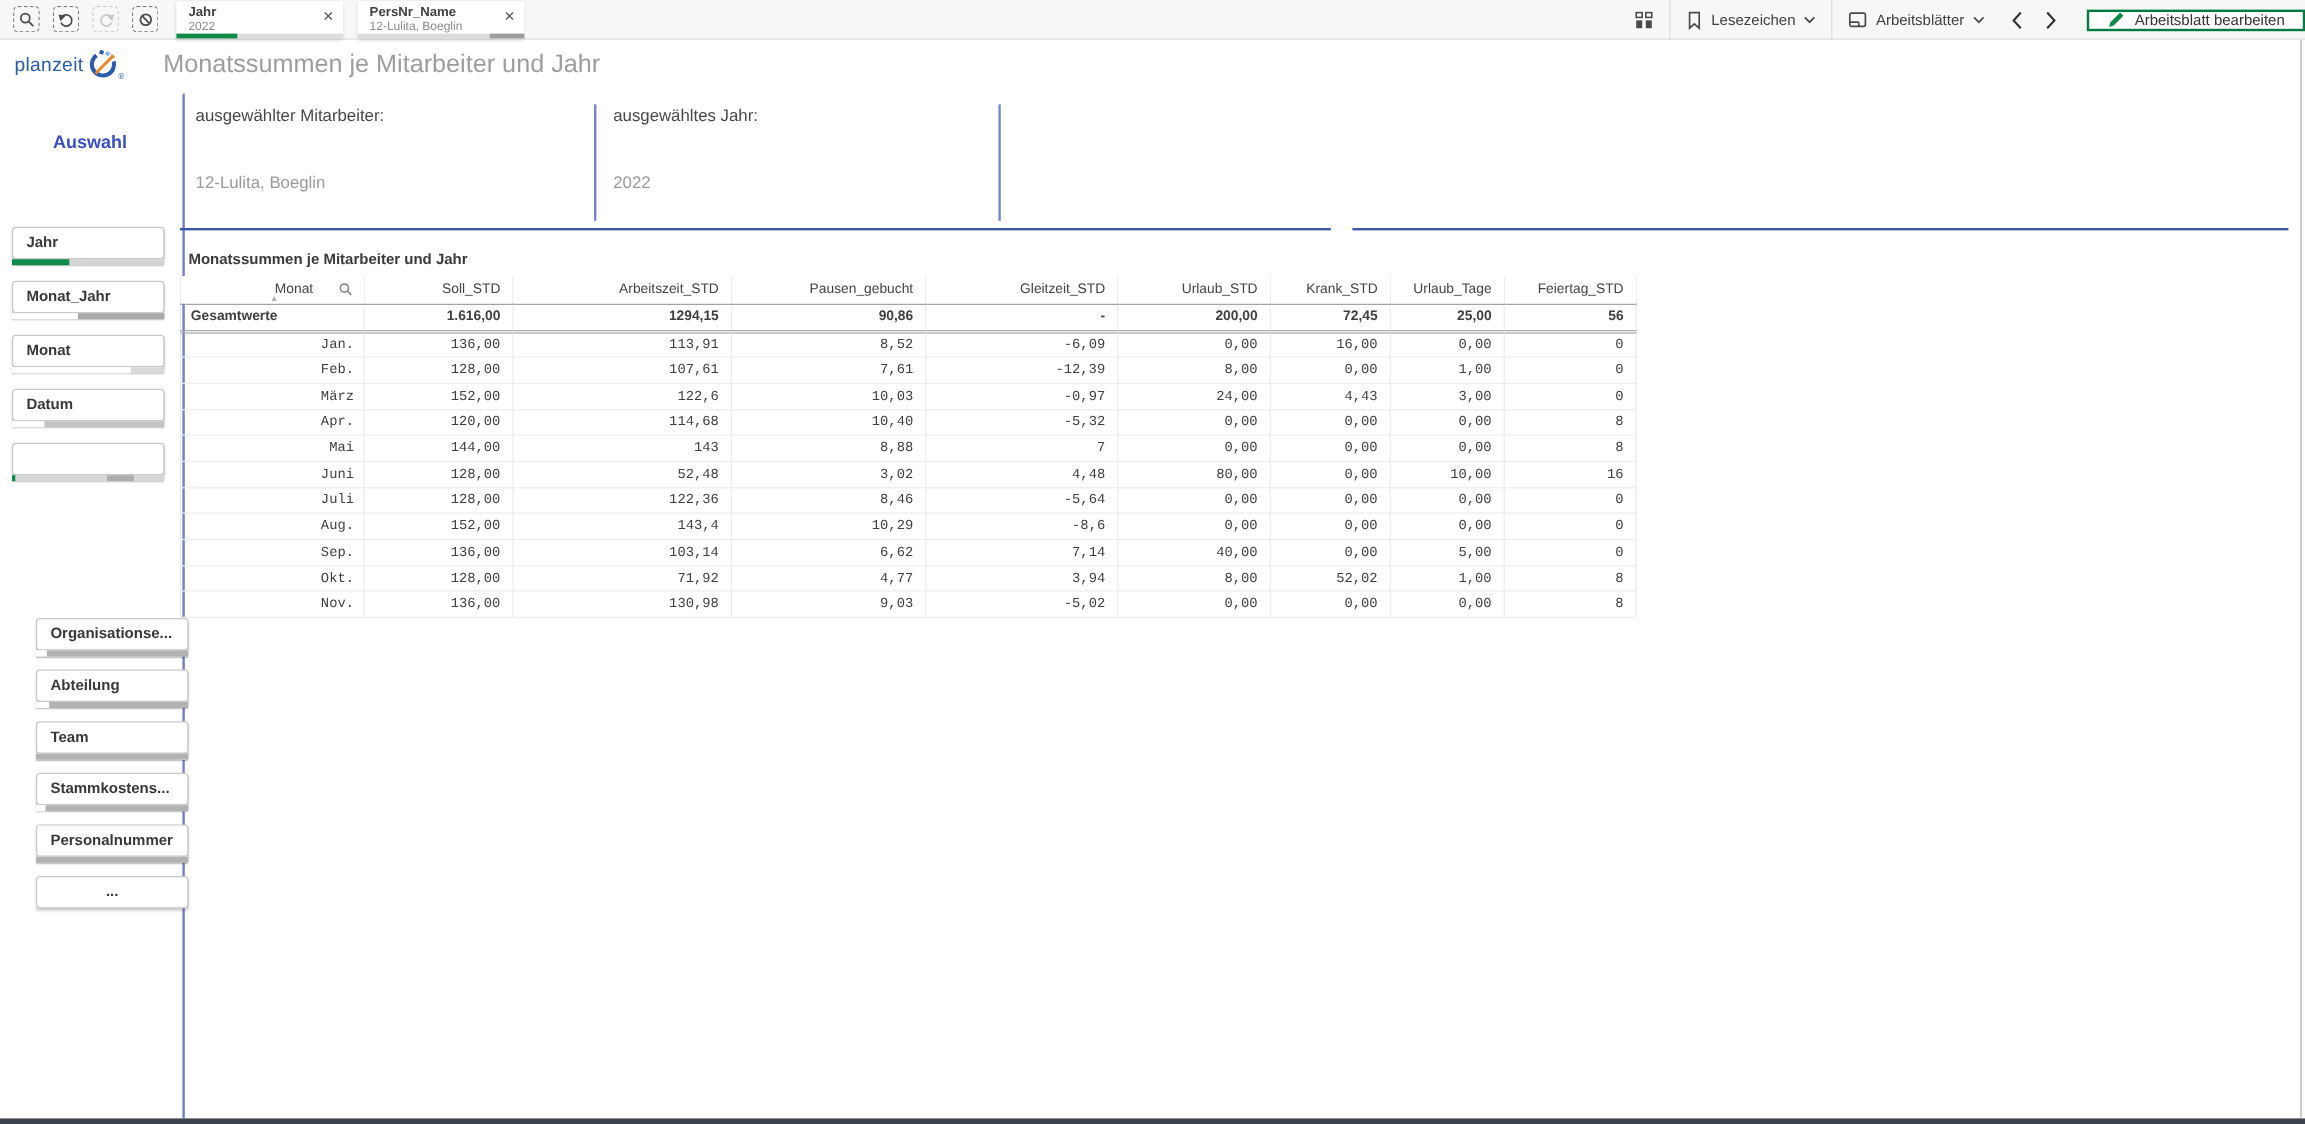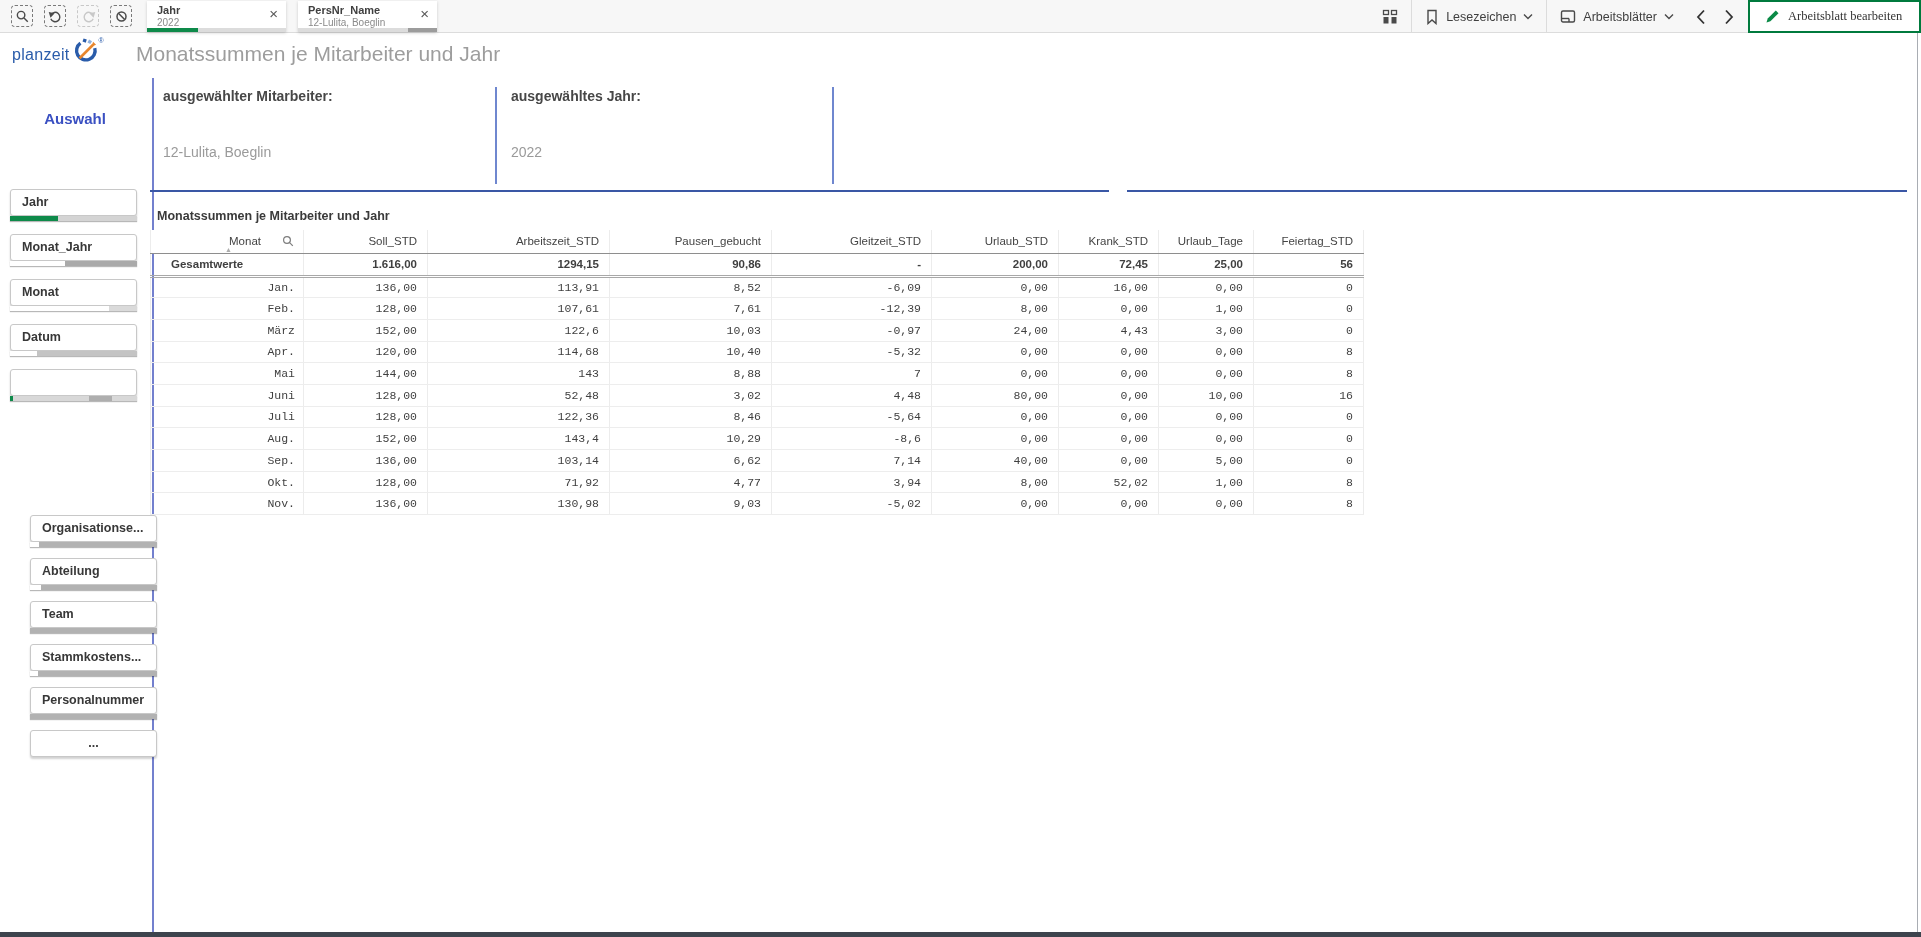--- a/index.html
+++ b/index.html
@@ -27,26 +27,26 @@
                 cursor:pointer; line-height:16px; }
   .chip-bar { position:absolute; left:0; right:0; bottom:0; height:4px; display:flex; }
   .chip-bar div { height:100%; }
 
   .topbar-right { position:absolute; right:0; top:0; height:33px; display:flex;
                   align-items:center; }
   .tb-btn { display:flex; align-items:center; gap:7px; height:33px; padding:0 13px;
             background:none; border:none; font-family:inherit; font-size:12.5px;
             color:#404040; cursor:pointer; }
   .vsep { width:1px; height:33px; background:#dcdcdc; }
-  .edit-btn { height:33px; min-width:173px; border:2px solid #007a3d; background:#fff;
+  .edit-btn { height:18px; min-width:173px; border:2px solid #007a3d; background:#fff;
               display:flex; align-items:center; gap:8px; padding:0 15px;
-              font-family:Liberation Serif, serif; font-size:12.5px; color:#333; cursor:pointer; margin-left:5px; }
-
-  
-  .logo { position:absolute; left:12px; top:42px; display:flex; align-items:flex-start; cursor:pointer; }
+              font-family:Liberation Sans, sans-serif; font-size:12.5px; color:#333; cursor:pointer; margin-left:16px; }
+
+  
+  .logo { position:absolute; left:12px; top:42px; display:flex; align-items:flex-end; cursor:pointer; }
   .logo-text { font-size:16px; font-weight:500; color:#2a5caa; letter-spacing:.3px; line-height:26px; }
   .logo svg { width:27px; height:27px; margin-left:2px; margin-top:-4px; }
   .logo-reg { font-size:7px; color:#2a5caa; margin-top:-5px; }
   .page-title { position:absolute; left:136px; top:42px; font-size:21px; font-weight:400;
                 color:#9d9d9d; }
 
   
   .sidebar-title { position:absolute; left:0; top:110px; width:150px; text-align:center;
                    font-size:15px; font-weight:bold; color:#3a50c2; }
   .vdivider { position:absolute; left:152px; top:78px; width:2px; height:854px;
@@ -60,21 +60,21 @@
           border:1px solid #c8c8c8; border-radius:3px; box-shadow:0 2px 2px rgba(0,0,0,.18);
           font-size:12.5px; font-weight:bold; color:#383838; line-height:25px;
           padding-left:11px; white-space:nowrap; overflow:hidden; }
   .fbox.center { text-align:center; padding-left:0; }
   .fbar { width:127px; height:5px; margin-left:10px; display:flex; background:#fff;
           box-shadow:0 1px 1px rgba(0,0,0,.28), inset 0 0 0 0.5px #e6e6e6; }
   .fbar div { height:100%; }
 
   
   .kpi { position:absolute; top:88px; }
-  .kpi-label { font-size:14px; font-weight:bold; color:#474747; }
+  .kpi-label { font-size:14px; font-weight:normal; color:#474747; }
   .kpi-value { font-size:14px; color:#9a9a9a; margin-top:40px; }
   .kpi-sep { position:absolute; top:87px; width:2px; height:97px; background:#6f87cf; }
   .kpi-underline { position:absolute; top:190px; height:2px; background:#3a57a5; }
 
   
   .table-title { position:absolute; left:157px; top:209px; font-size:12.5px;
                  font-weight:bold; color:#3a3a3a; }
   .tbl { position:absolute; left:150px; top:230px; border-collapse:collapse;
          table-layout:fixed; font-size:11.5px; color:#3f3f3f; }
   .tbl th { height:23px; font-weight:400; color:#444; text-align:right;
@@ -82,21 +82,21 @@
             border-right:1px solid #ececec; background:#fff; position:relative; cursor:pointer; }
   .tbl th:first-child { border-left:1px solid #ececec; }
   .tbl th.c0 .th-label { margin-right:32px; }
   .sort-asc { position:absolute; left:74px; bottom:0; font-size:7px; color:#aeaeae; }
   .th-search { position:absolute; right:9px; top:5px; width:12px; height:12px; }
   .tbl td { text-align:right; padding-right:10px; border-right:1px solid #ececec;
             border-bottom:1px solid #ededed; }
   .tbl td:first-child { border-left:1px solid #ececec; padding-right:8px; }
   .tbl tr.totals { height:23px; }
   .tbl tr.totals td { font-weight:bold; border-bottom:3px double #a8a8a8; }
-  .tbl tr.totals td:first-child { text-align:left; padding-left:20px; }
+  .tbl tr.totals td:first-child { text-align:left; padding-left:8px; }
   .tbl tbody tr.r { height:21.7px;font-family:Liberation Mono, monospace; }
 
   
   .bottom-bar { position:absolute; left:0; top:932px; width:1921px; height:5px; background:#3d444d; }
   .right-border { position:absolute; left:1917px; top:33px; width:1px; height:899px; background:#a9adb3; }
 </style>
 </head>
 <body>
 
 <div class="topbar">

